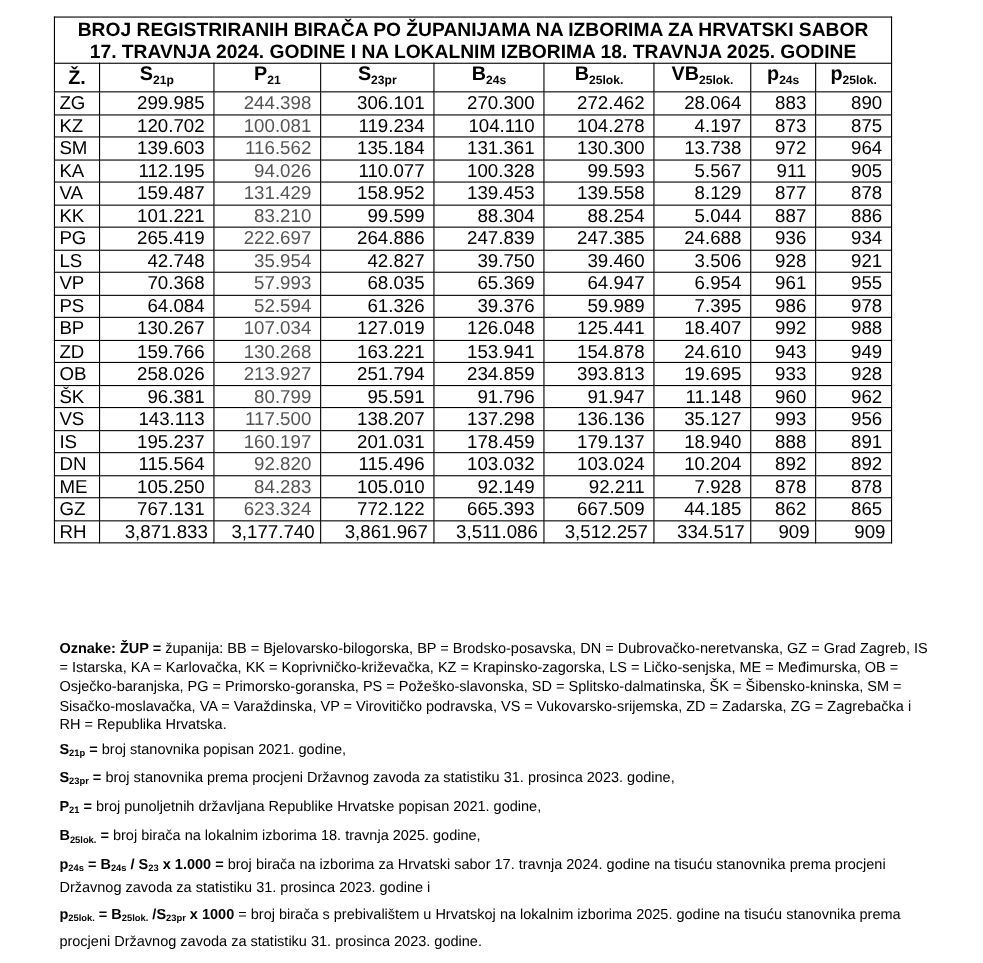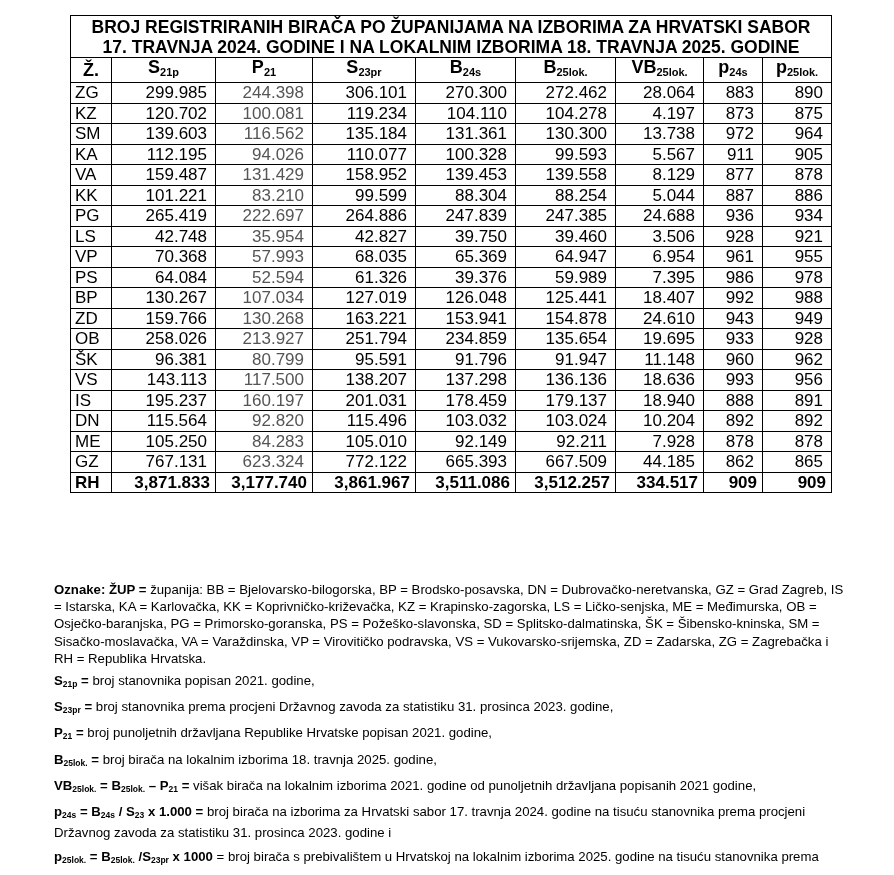--- a/index.html
+++ b/index.html
@@ -1,29 +1,29 @@
 <!DOCTYPE html>
 <html><head>
 <meta charset="utf-8">
 <style>
   html, body { margin: 0; padding: 0; background: #ffffff; }
   body { width: 894px; height: 875px; position: relative; overflow: hidden;
          font-family: "Liberation Sans", sans-serif; color: #000; }
-  table.main { position: absolute; left: 70px; top: 15px; border-collapse: collapse;
+  table.main { position: absolute; left: 49px; top: 15px; border-collapse: collapse;
                width: 748px; table-layout: fixed; }
   table.main td, table.main th { border: 1px solid #000; padding: 0 4px; height: 19.5px;
                font-size: 17px; line-height: 19px; white-space: nowrap; }
   table.main .title-cell { font-weight: bold; font-size: 17.5px; text-align: center;
                line-height: 20px; padding: 1px 2px 0 2px; height: 40px; }
   table.main th { font-weight: bold; font-size: 18px; text-align: center; }
   table.main th sub { font-size: 11px; vertical-align: -3px; }
   table.main td.code { }
   table.main td.num { text-align: right; padding-right: 8px; }
   table.main td.p21 { color: #555; }
-  table.main tr.total td { font-weight: bold; color: #000; }
+  table.main tr.total td { font-weight: normal; color: #000; }
   table.main tr.total td.p21 { color: #000; }
   table.main tr.total td.num { padding-right: 5px; }
   .notes { position: absolute; left: 49px; top: 576px; width: 800px; font-size: 13.2px;
            line-height: 17.2px; color: #000; }
   .notes p { margin: 5px; }
   .notes b sub, .notes b .sb { font-size: 8.5px; vertical-align: -2px; }
   .notes .gap { margin-top: 4px; line-height: 21px; }
 </style>
 </head>
 <body>
@@ -191,21 +191,21 @@
         <td class="num">24.610</td>
         <td class="num">943</td>
         <td class="num">949</td>
       </tr>
       <tr>
         <td class="code">OB</td>
         <td class="num">258.026</td>
         <td class="num p21">213.927</td>
         <td class="num">251.794</td>
         <td class="num">234.859</td>
-        <td class="num">135.654</td>
+        <td class="num">393.813</td>
         <td class="num">19.695</td>
         <td class="num">933</td>
         <td class="num">928</td>
       </tr>
       <tr>
         <td class="code">ŠK</td>
         <td class="num">96.381</td>
         <td class="num p21">80.799</td>
         <td class="num">95.591</td>
         <td class="num">91.796</td>
@@ -214,21 +214,21 @@
         <td class="num">960</td>
         <td class="num">962</td>
       </tr>
       <tr>
         <td class="code">VS</td>
         <td class="num">143.113</td>
         <td class="num p21">117.500</td>
         <td class="num">138.207</td>
         <td class="num">137.298</td>
         <td class="num">136.136</td>
-        <td class="num">18.636</td>
+        <td class="num">35.127</td>
         <td class="num">993</td>
         <td class="num">956</td>
       </tr>
       <tr>
         <td class="code">IS</td>
         <td class="num">195.237</td>
         <td class="num p21">160.197</td>
         <td class="num">201.031</td>
         <td class="num">178.459</td>
         <td class="num">179.137</td>
@@ -288,21 +288,18 @@
     <b>Oznake:</b>
     <b>ŽUP =</b><span> županija: BB = Bjelovarsko-bilogorska, BP = Brodsko-posavska,  DN = Dubrovačko-neretvanska, GZ = Grad Zagreb, IS = Istarska, KA = Karlovačka,  KK = Koprivničko-križevačka, KZ = Krapinsko-zagorska, LS = Ličko-senjska, ME = Međimurska, OB = Osječko-baranjska, PG = Primorsko-goranska,  PS = Požeško-slavonska, SD = Splitsko-dalmatinska, ŠK = Šibensko-kninska, SM = Sisačko-moslavačka, VA = Varaždinska, VP = Virovitičko podravska, VS = Vukovarsko-srijemska,  ZD = Zadarska, ZG = Zagrebačka i RH = Republika Hrvatska.</span>
   </p>
   <div id="defs">
       <p><b><span>S</span><sub>21p</sub><span> =</span></b><span> broj stanovnika popisan 2021. godine,</span></p>
       <p><b><span>S</span><sub>23pr</sub><span> =</span></b><span> broj stanovnika prema procjeni Državnog zavoda za statistiku 31. prosinca 2023. godine,</span></p>
       <p><b><span>P</span><sub>21</sub><span> =</span></b><span> broj punoljetnih državljana Republike Hrvatske popisan 2021. godine,</span></p>
       <p><b><span>B</span><sub>25lok.</sub><span> =</span></b><span> broj birača na lokalnim izborima 18. travnja 2025. godine,</span></p>
     </div>
   <p>
-    <b><span>VB</span><sub>25lok.</sub><span> = B</span><sub>25lok.</sub><span> – P</span><sub>21</sub><span> =</span></b><span> višak birača na lokalnim izborima 2021. godine od punoljetnih državljana popisanih 2021 godine,</span>
-  </p>
-  <p>
     <b><span>p</span><sub>24s</sub><span> = B</span><sub>24s</sub><span> / S</span><sub>23</sub><span> x 1.000 =</span></b><span> broj birača na izborima za Hrvatski sabor 17. travnja 2024. godine na tisuću stanovnika prema procjeni Državnog zavoda za statistiku 31. prosinca 2023. godine i</span>
   </p>
   <p class="gap">
     <b><span>p</span><sub>25lok.</sub><span> = B</span><sub>25lok.</sub><span> /S</span><sub>23pr</sub><span> x 1000</span></b><span> = broj birača s prebivalištem u Hrvatskoj na lokalnim izborima 2025. godine na tisuću stanovnika prema procjeni Državnog zavoda za statistiku 31. prosinca 2023. godine.</span>
   </p>
 </div>
 
 </body></html>

